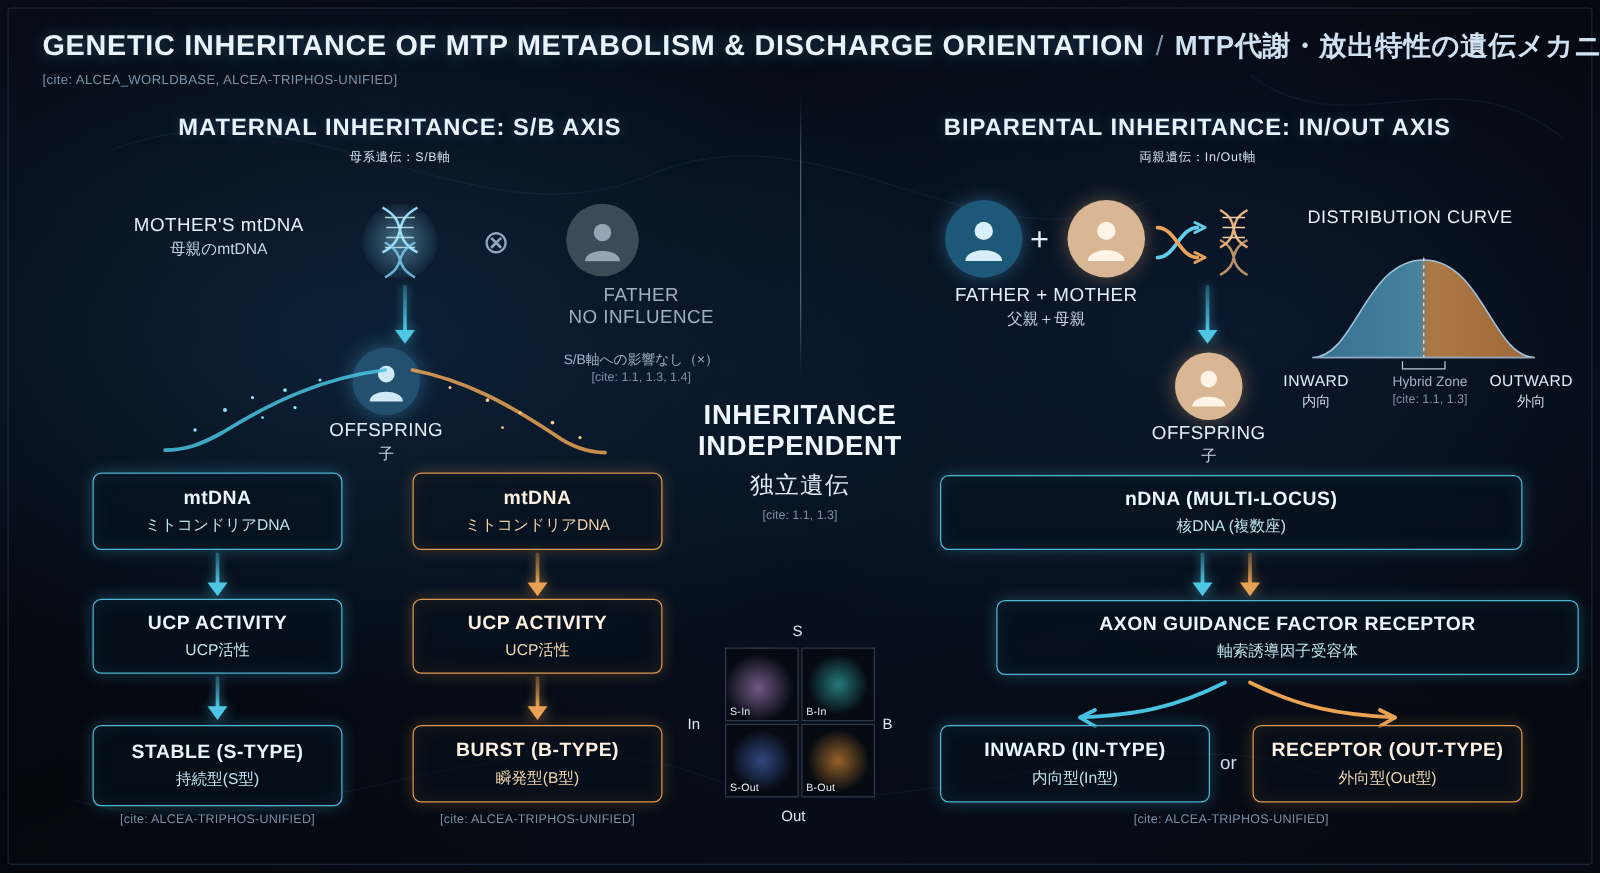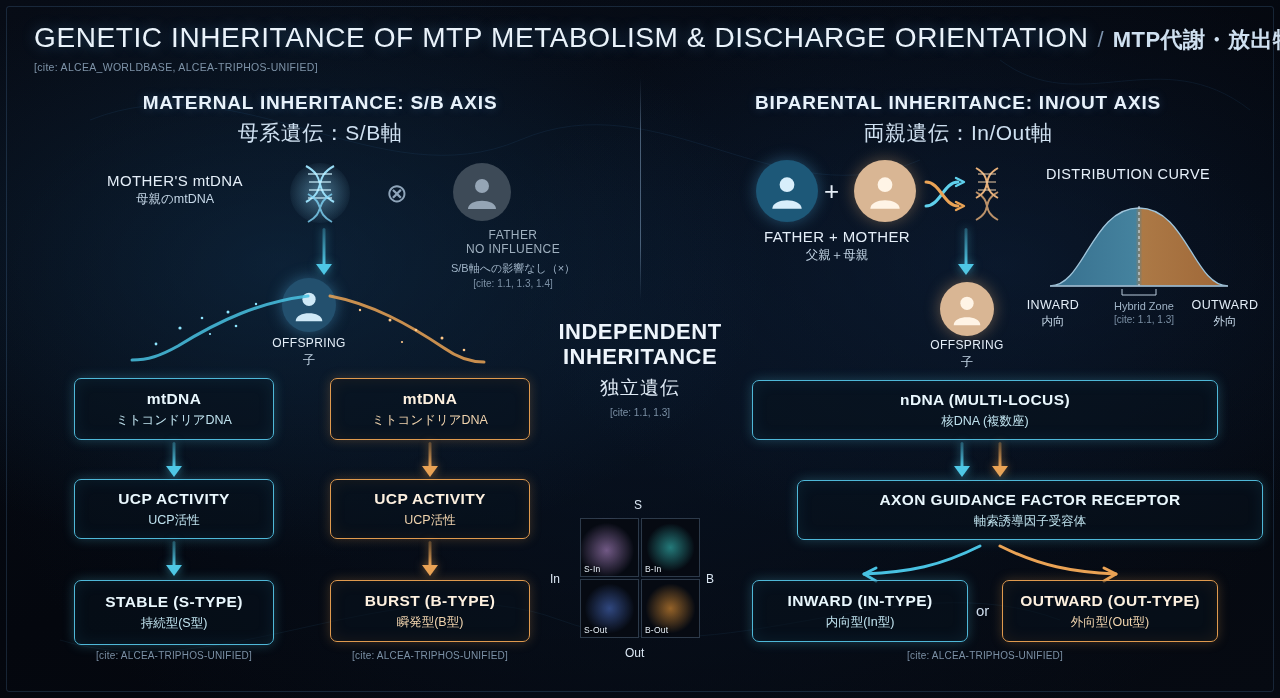--- a/index.html
+++ b/index.html
@@ -27,42 +27,42 @@
     position: absolute; left: 6px; top: 6px; width: 1268px; height: 686px;
     border: 1px solid rgba(90,140,190,0.22);
     border-radius: 3px;
     pointer-events: none;
   }
 
   
   .header { position: absolute; left: 34px; top: 22px; }
   .title-row { display: flex; align-items: baseline; white-space: nowrap; }
   .title-en {
-    font-size: 28px; font-weight: normal; letter-spacing: 0.6px;
+    font-size: 23px; font-weight: bold; letter-spacing: 0.6px;
     color: #eaf3fb; text-shadow: 0 0 14px rgba(110,190,255,0.35);
   }
   .title-sep { font-size: 22px; color: #7d93ad; margin: 0 9px; }
   .title-ja {
     font-size: 22px; font-weight: bold; color: #cfe0f0; letter-spacing: 0.5px;
   }
   .cite-top { margin-top: 6px; font-size: 10.5px; color: #7e93a8; letter-spacing: .3px; }
 
   
   .vdiv {
     position: absolute; left: 640px; top: 78px; width: 1px; height: 222px;
     background: linear-gradient(to bottom, rgba(140,180,220,0) 0%, rgba(150,185,220,0.45) 25%, rgba(150,185,220,0.45) 75%, rgba(140,180,220,0) 100%);
   }
 
   
   .sec-head { position: absolute; text-align: center; width: 560px; }
   .sec-head .en {
     font-size: 19px; font-weight: bold; letter-spacing: .8px; color: #e8f2fb;
     text-shadow: 0 0 10px rgba(110,180,255,0.25);
   }
-  .sec-head .ja { font-size: 21px; color: #cfe0f0; margin-top: 5px; letter-spacing: .5px; }
+  .sec-head .ja { font-size: 10px; color: #cfe0f0; margin-top: 5px; letter-spacing: .5px; }
 
   
   .box {
     position: absolute; border-radius: 7px;
     display: flex; flex-direction: column; align-items: center; justify-content: center;
     text-align: center; background: rgba(8,18,30,0.55);
   }
   .box .en { font-size: 15.5px; letter-spacing: .4px; font-weight: bold; }
   .box .ja { font-size: 12.5px; margin-top: 4px; }
   .box.cyan {
@@ -94,21 +94,21 @@
   .arrow.cyan .head { border-top: 11px solid #4fc8e6; filter: drop-shadow(0 0 5px rgba(79,200,230,.6)); }
   .arrow.orange .shaft { background: linear-gradient(to bottom, rgba(230,160,80,.35), #eaa355); box-shadow: 0 0 8px rgba(234,163,85,.5); }
   .arrow.orange .head { border-top: 11px solid #eaa355; filter: drop-shadow(0 0 5px rgba(234,163,85,.6)); }
 
   
   .avatar { position: absolute; border-radius: 50%; display: flex; align-items: center; justify-content: center; }
   .avatar svg { display: block; }
 
   
   .lbl { position: absolute; text-align: center; }
-  .lbl .en { font-size: 12px; color: #e4eef8; letter-spacing: .4px; }
+  .lbl .en { font-size: 15px; color: #e4eef8; letter-spacing: .4px; }
   .lbl .ja { font-size: 12.5px; color: #c4d6e6; margin-top: 2px; }
   .lbl .sm { font-size: 11px; color: #9fb3c6; }
   .lbl .cite { font-size: 10px; color: #7b90a5; margin-top: 2px; }
 
   
   .center-block { position: absolute; left: 550px; top: 320px; width: 180px; text-align: center; }
   .center-block .en1 { font-size: 22px; font-weight: bold; color: #eef5fc; letter-spacing: .5px; line-height: 1.12; }
   .center-block .ja1 { font-size: 19px; color: #dfeaf5; margin-top: 6px; letter-spacing: 1px; }
   .center-block .cite { font-size: 10px; color: #7b90a5; margin-top: 6px; }
 
@@ -188,21 +188,21 @@
 
   <div class="avatar" style="left:453px; top:163px; width:58px; height:58px; background:#3d4a57;">
     <svg width="40" height="40" viewBox="0 0 40 40">
         <circle cx="20" cy="14" r="7" fill="#95a5b5"></circle>
         <path d="M6,37 C6,26 34,26 34,37 Z" fill="#95a5b5"></path>
       </svg>
   </div>
   <div class="lbl" style="left:418px; top:228px; width:190px;">
     <div class="en" style="color:#9fb0bf;">FATHER</div>
     <div class="en" style="color:#9fb0bf;">NO INFLUENCE</div>
-    <div class="sm" style="margin-top:5px;">S/B軸への影響なし（×）</div>
+    <div class="sm" style="margin-top:18px;">S/B軸への影響なし（×）</div>
     <div class="cite">[cite: 1.1, 1.3, 1.4]</div>
   </div>
 
   <div class="arrow cyan" style="left:316px; top:228px; width:16px; height:50px;">
     <div class="shaft" style="top:0; height:38px;"></div>
     <div class="head" style="top:36px;"></div>
   </div>
 
   <div class="avatar" style="left:282px; top:278px; width:54px; height:54px; background:#23506e; box-shadow:0 0 16px rgba(80,170,220,.45);">
     <svg width="38" height="38" viewBox="0 0 40 40">
@@ -275,22 +275,22 @@
     <div class="shaft" style="top:0; height:26px;"></div>
       <div class="head" style="top:24px;"></div>
   </div>
   <div class="box orange" style="left:330px; top:580px; width:200px; height:62px;">
     <div class="en">BURST (B-TYPE)</div>
     <div class="ja">瞬発型(B型)</div>
   </div>
   <div class="cite-box" style="left:320px; top:650px;">[cite: ALCEA-TRIPHOS-UNIFIED]</div>
 
   <div class="center-block">
+    <div class="en1">INHERITANCE</div>
     <div class="en1">INDEPENDENT</div>
-    <div class="en1">INHERITANCE</div>
     <div class="ja1">独立遺伝</div>
     <div class="cite">[cite: 1.1, 1.3]</div>
   </div>
 
   <div class="axis-lbl" style="left:634px; top:498px;">S</div>
   <div class="axis-lbl" style="left:550px; top:572px;">In</div>
   <div class="axis-lbl" style="left:706px; top:572px;">B</div>
   <div class="axis-lbl" style="left:625px; top:646px;">Out</div>
 
   <div class="quad">
@@ -405,18 +405,18 @@
     <path d="M210,6 C250,26 282,32 326,34" stroke="#eaa355" stroke-width="3" fill="none" stroke-linecap="round"></path>
     <path d="M326,34 L314,28 M326,34 L314,41" stroke="#eaa355" stroke-width="3" fill="none" stroke-linecap="round"></path>
   </svg>
 
   <div class="box cyan" style="left:752px; top:580px; width:216px; height:62px;">
     <div class="en">INWARD (IN-TYPE)</div>
     <div class="ja">内向型(In型)</div>
   </div>
   <div class="or-word" style="left:976px; top:602px;">or</div>
   <div class="box orange" style="left:1002px; top:580px; width:216px; height:62px;">
-    <div class="en">OUTWARD (OUT-TYPE)</div>
+    <div class="en">RECEPTOR (OUT-TYPE)</div>
     <div class="ja">外向型(Out型)</div>
   </div>
   <div class="cite-box" style="left:875px; top:650px;">[cite: ALCEA-TRIPHOS-UNIFIED]</div>
 
 </div>
 
 </body></html>

